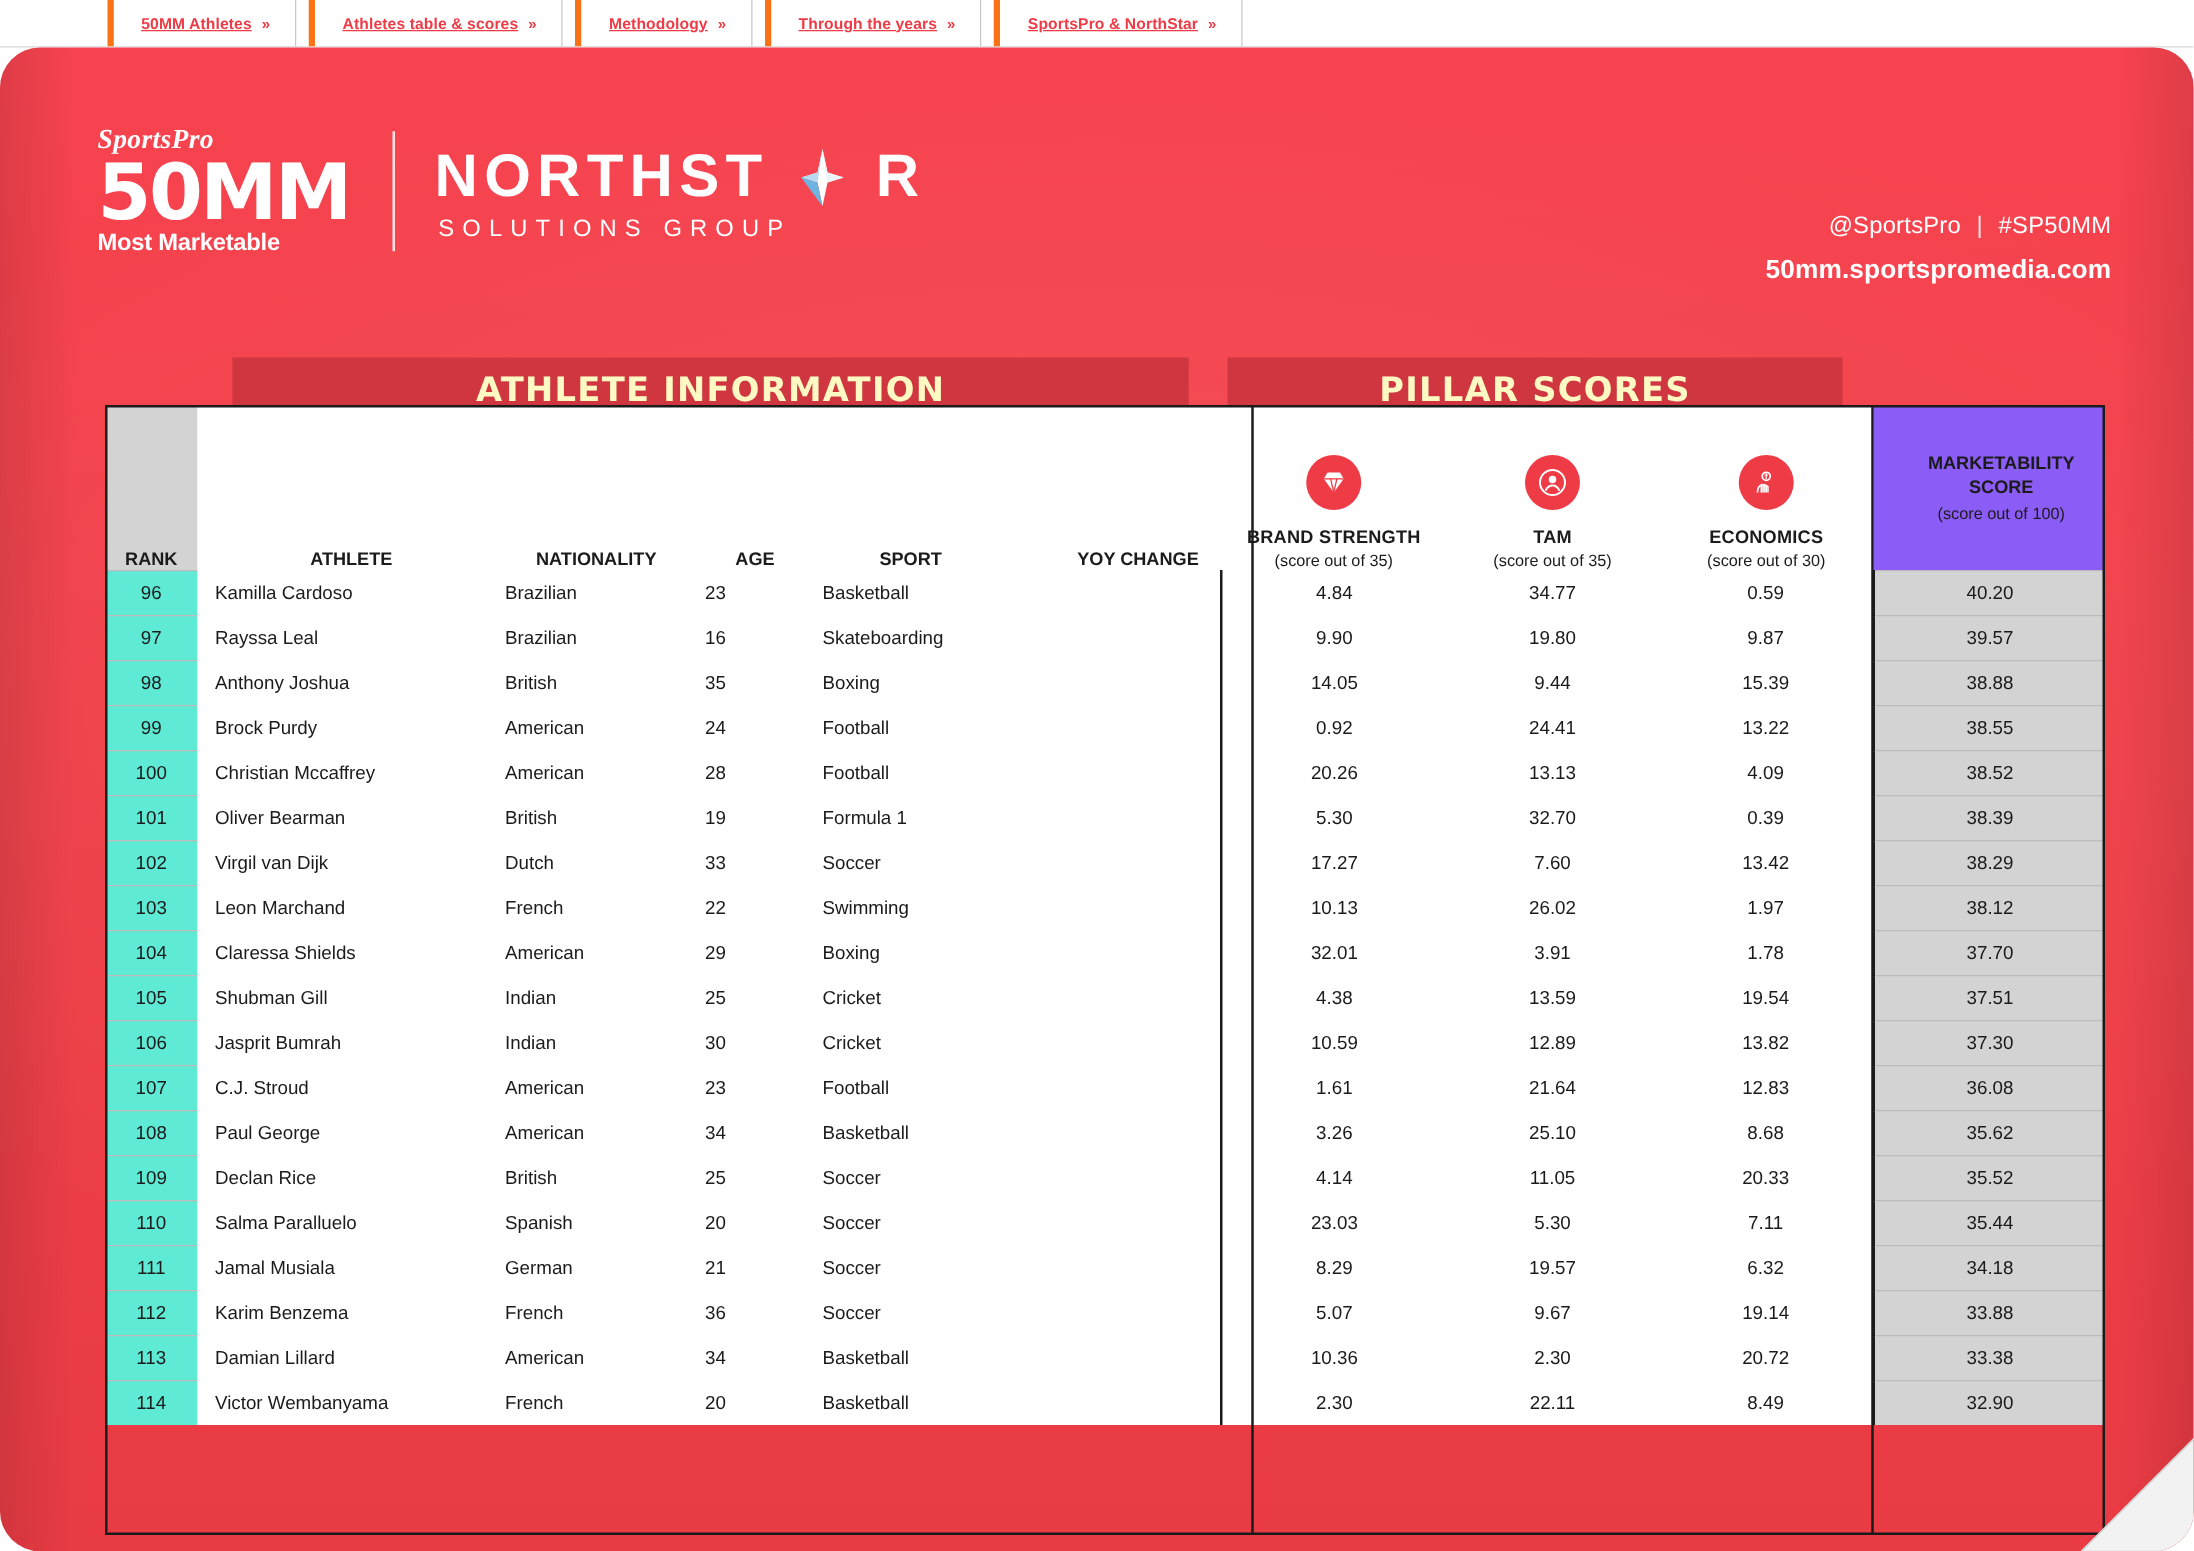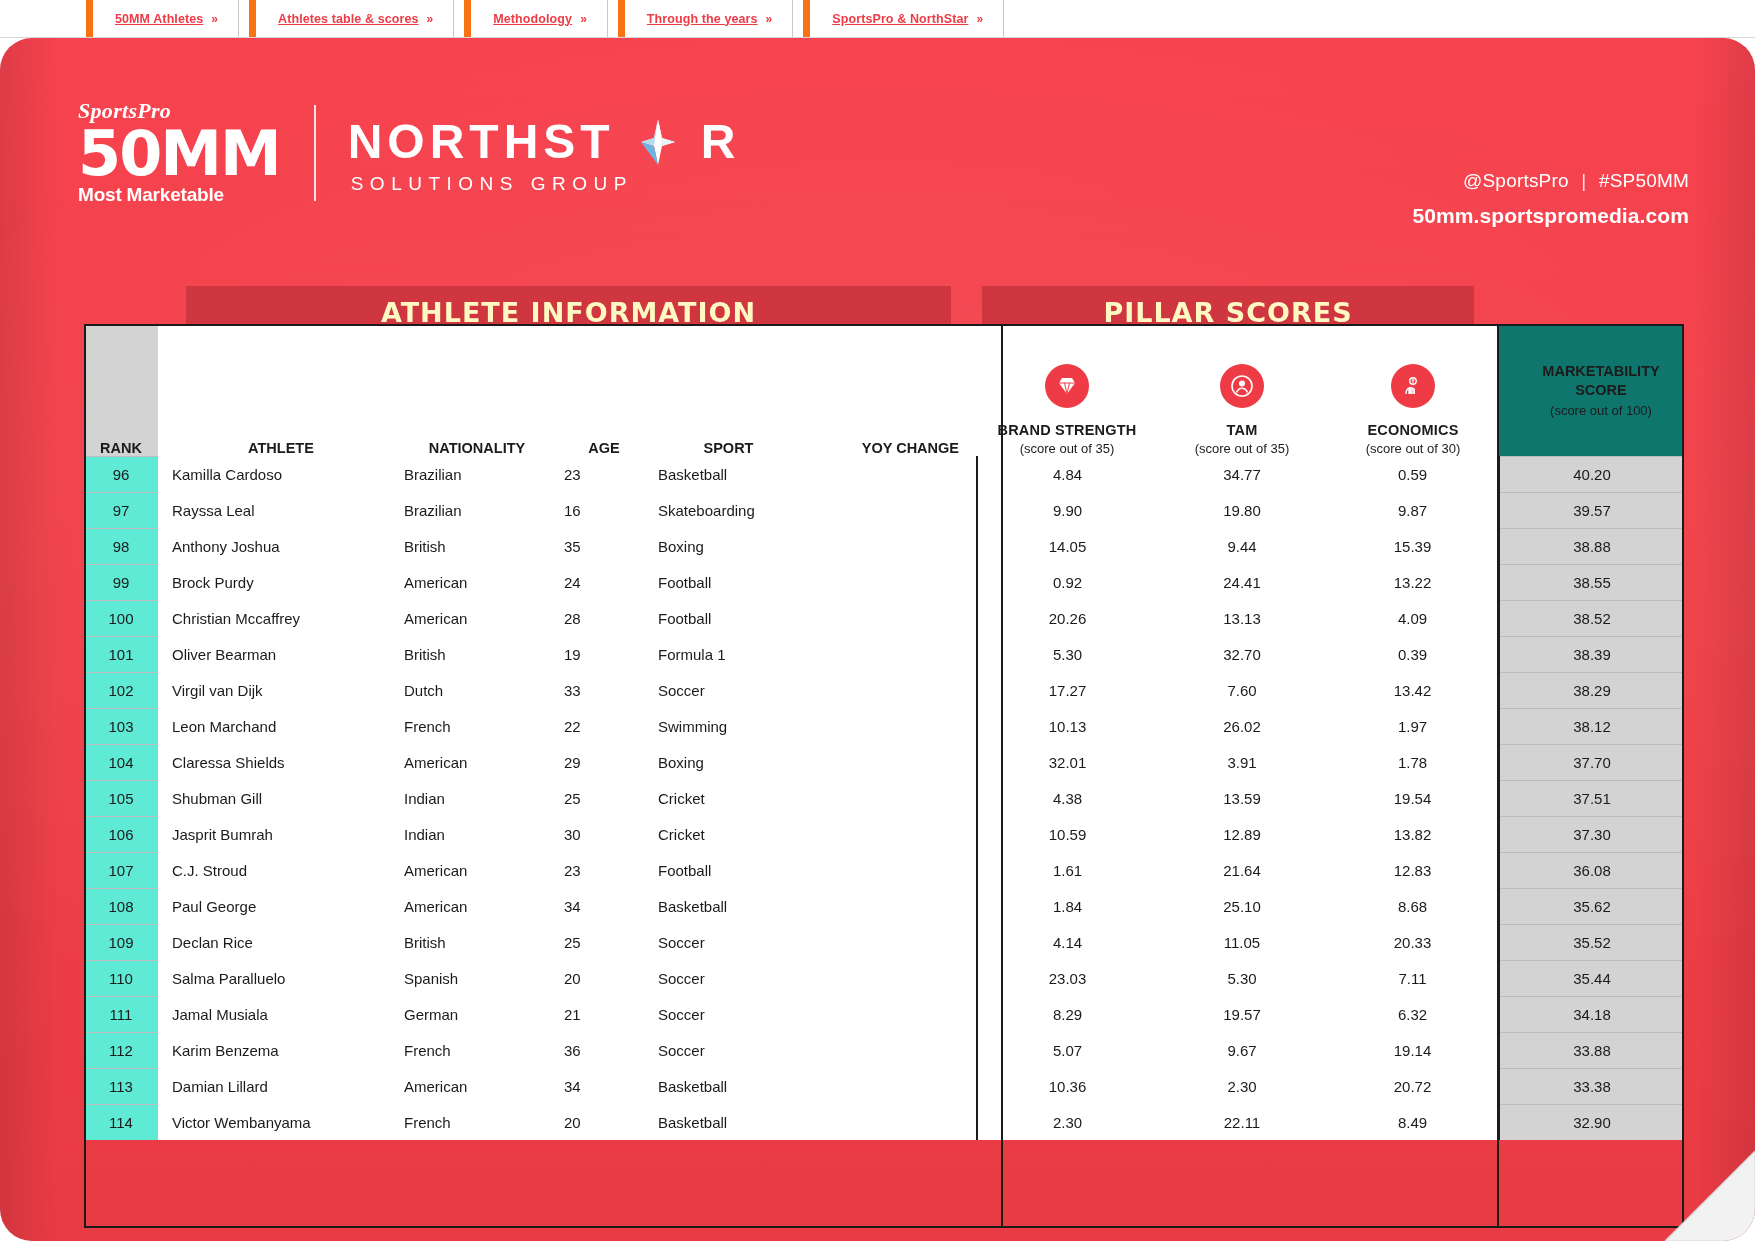--- a/index.html
+++ b/index.html
@@ -31,21 +31,21 @@
   }
   .nav-spacer-left { width: 86px; flex: 0 0 86px; }
   .nav-item {
     position: relative;
     flex: 0 0 auto;
     display: flex;
     align-items: center;
     justify-content: center;
     padding: 0 22px;
     border-right: 1px solid #c9c9c9;
-    border-left: 7px solid #f97316;
+    border-left: 5px solid #f97316;
     font-size: 12.5px;
     font-weight: bold;
     color: #ee3b46;
     white-space: nowrap;
   }
   .nav-item:first-of-type { border-left: 1px solid #c9c9c9; }
   .nav-label {
     text-decoration: underline;
     letter-spacing: .1px;
   }
@@ -205,21 +205,21 @@
   thead th {
     vertical-align: bottom;
     height: 132px;
     background: #fff;
     font-size: 14.5px;
     font-weight: bold;
     color: #1b1b1b;
     padding-bottom: 12px;
   }
   thead th.rank-h { background: #d3d3d3; text-align: center; }
-  thead th.score-h { background: #0f766e; text-align: center; vertical-align: middle; padding-bottom: 0; padding-left: 19px; }
+  thead th.score-h { background: #8b5cf6; text-align: center; vertical-align: middle; padding-bottom: 0; padding-left: 19px; }
   thead th.left-h { text-align: center; padding-left: 14px; }
   thead th.center-h { text-align: center; }
   thead th.right-h { text-align: right; padding-right: 18px; }
 
   .pillar-head {
     display: flex;
     flex-direction: column;
     align-items: center;
     justify-content: flex-end;
     height: 100%;
@@ -589,21 +589,21 @@
               <td class="num sep-right">12.83</td>
               <td class="score">36.08</td>
             </tr>
             <tr>
               <td class="rank">108</td>
               <td class="tleft">Paul George</td>
               <td class="tleft">American</td>
               <td class="tleft">34</td>
               <td class="tleft">Basketball</td>
               <td class="tleft"></td>
-              <td class="num sep-left">1.84</td>
+              <td class="num sep-left">3.26</td>
               <td class="num">25.10</td>
               <td class="num sep-right">8.68</td>
               <td class="score">35.62</td>
             </tr>
             <tr>
               <td class="rank">109</td>
               <td class="tleft">Declan Rice</td>
               <td class="tleft">British</td>
               <td class="tleft">25</td>
               <td class="tleft">Soccer</td>

